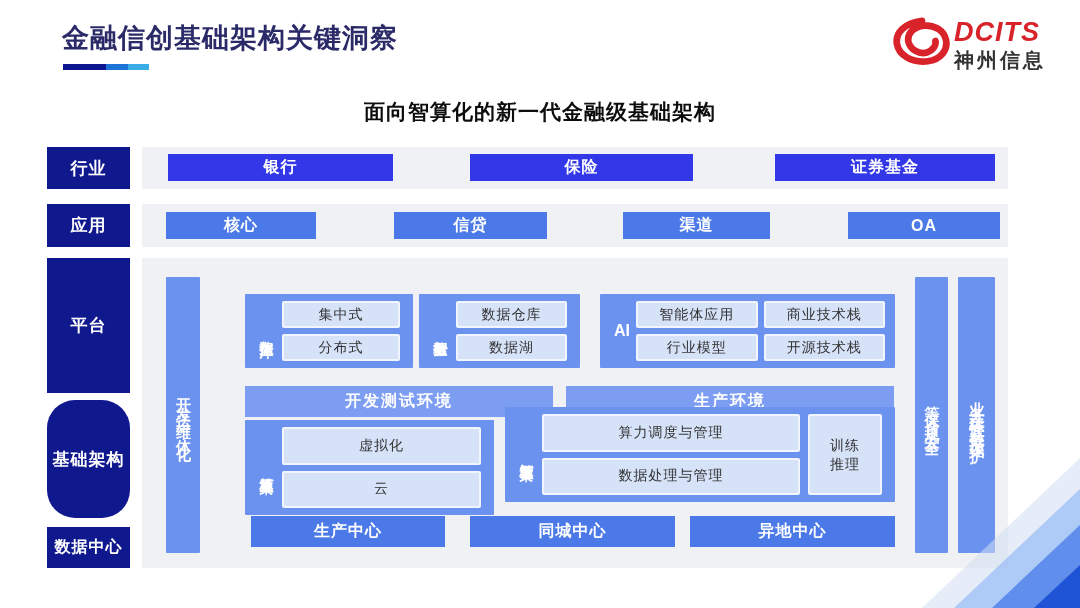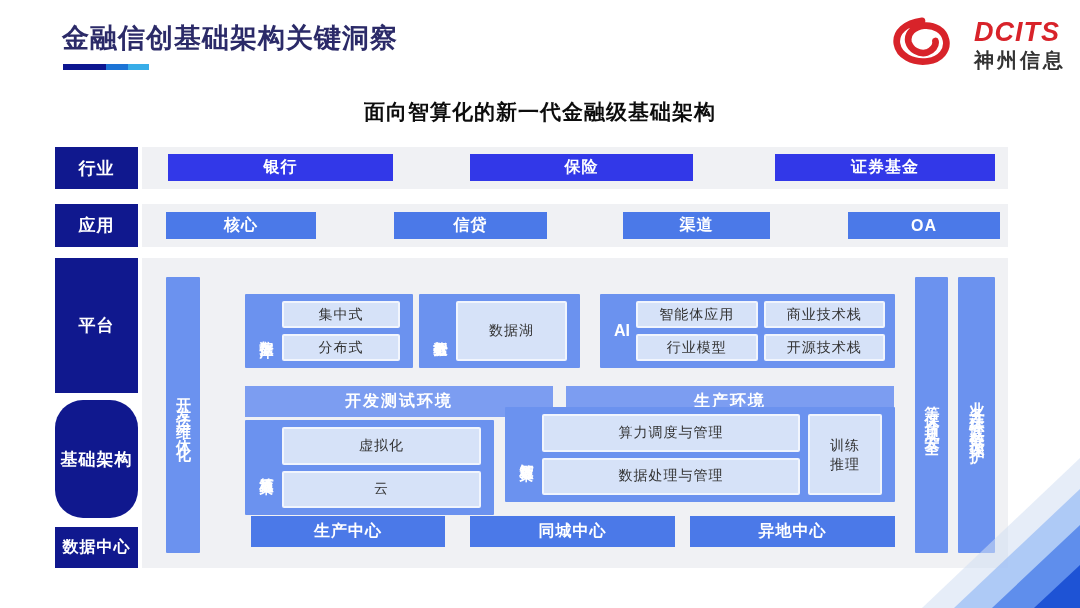--- a/index.html
+++ b/index.html
@@ -5,28 +5,28 @@
   html,body{margin:0;padding:0;background:#888;}
   *{box-sizing:border-box;font-family:"Liberation Sans","DejaVu Sans",sans-serif;}
   .page{position:relative;width:1080px;height:608px;background:#ffffff;overflow:hidden;margin:0 auto;text-decoration:underline;}
 
   
   .title{position:absolute;left:62px;top:20px;font-size:27px;font-weight:800;color:#2B2A68;letter-spacing:1px;}
   .underline{position:absolute;left:63px;top:64px;height:6px;display:flex;}
   .useg1{width:43px;background:#0D1690;}
   .useg2{width:22px;background:#1C74D6;}
   .useg3{width:21px;background:#38ADE8;}
-  .logo{position:absolute;left:892px;top:16px;display:flex;align-items:center;gap:24px;}
+  .logo{position:absolute;left:892px;top:16px;display:flex;align-items:center;gap:4px;}
   .logo-text{display:flex;flex-direction:column;line-height:1;}
   .logo-brand{font-size:27px;font-style:italic;font-weight:900;color:#D8232A;letter-spacing:1px;}
   .logo-company{font-size:20px;font-weight:700;color:#333;letter-spacing:3px;margin-top:4px;}
   .subtitle{position:absolute;left:0;top:98px;width:1080px;text-align:center;font-size:21px;font-weight:800;color:#0d0d0d;letter-spacing:1px;}
 
   
-  .lbl{position:absolute;left:47px;width:83px;background:#10188E;color:#fff;font-weight:700;font-size:17px;display:flex;align-items:center;justify-content:center;letter-spacing:1px;margin-left:8px;}
+  .lbl{position:absolute;left:47px;width:83px;background:#10188E;color:#fff;font-weight:700;font-size:17px;display:flex;align-items:center;justify-content:center;letter-spacing:1px;}
   .lbl-industry{top:147px;height:42px;}
   .lbl-application{top:204px;height:43px;}
   .lbl-platform{top:258px;height:135px;}
   .lbl-infrastructure{top:400px;height:118px;border-radius:28px;}
   .lbl-datacenter{top:527px;height:41px;font-size:16px;}
 
   
   .strip{position:absolute;left:142px;width:866px;background:#F0F1F4;}
   .strip1{top:147px;height:42px;}
   .strip2{top:204px;height:43px;}
@@ -124,20 +124,21 @@
     <div class="vlabel">数据库</div>
     <div class="boxes">
       <div class="sbox">集中式</div>
       <div class="sbox">分布式</div>
     </div>
   </div>
 
   <div class="block blk-an">
     <div class="vlabel" style="letter-spacing:0;">数据分析</div>
     <div class="boxes">
+      <div class="sbox">数据仓库</div>
       <div class="sbox">数据湖</div>
     </div>
   </div>
 
   <div class="block blk-ai">
     <div class="hlabel">AI</div>
     <div class="grid">
       <div class="sbox">智能体应用</div>
       <div class="sbox">商业技术栈</div>
       <div class="sbox">行业模型</div>

